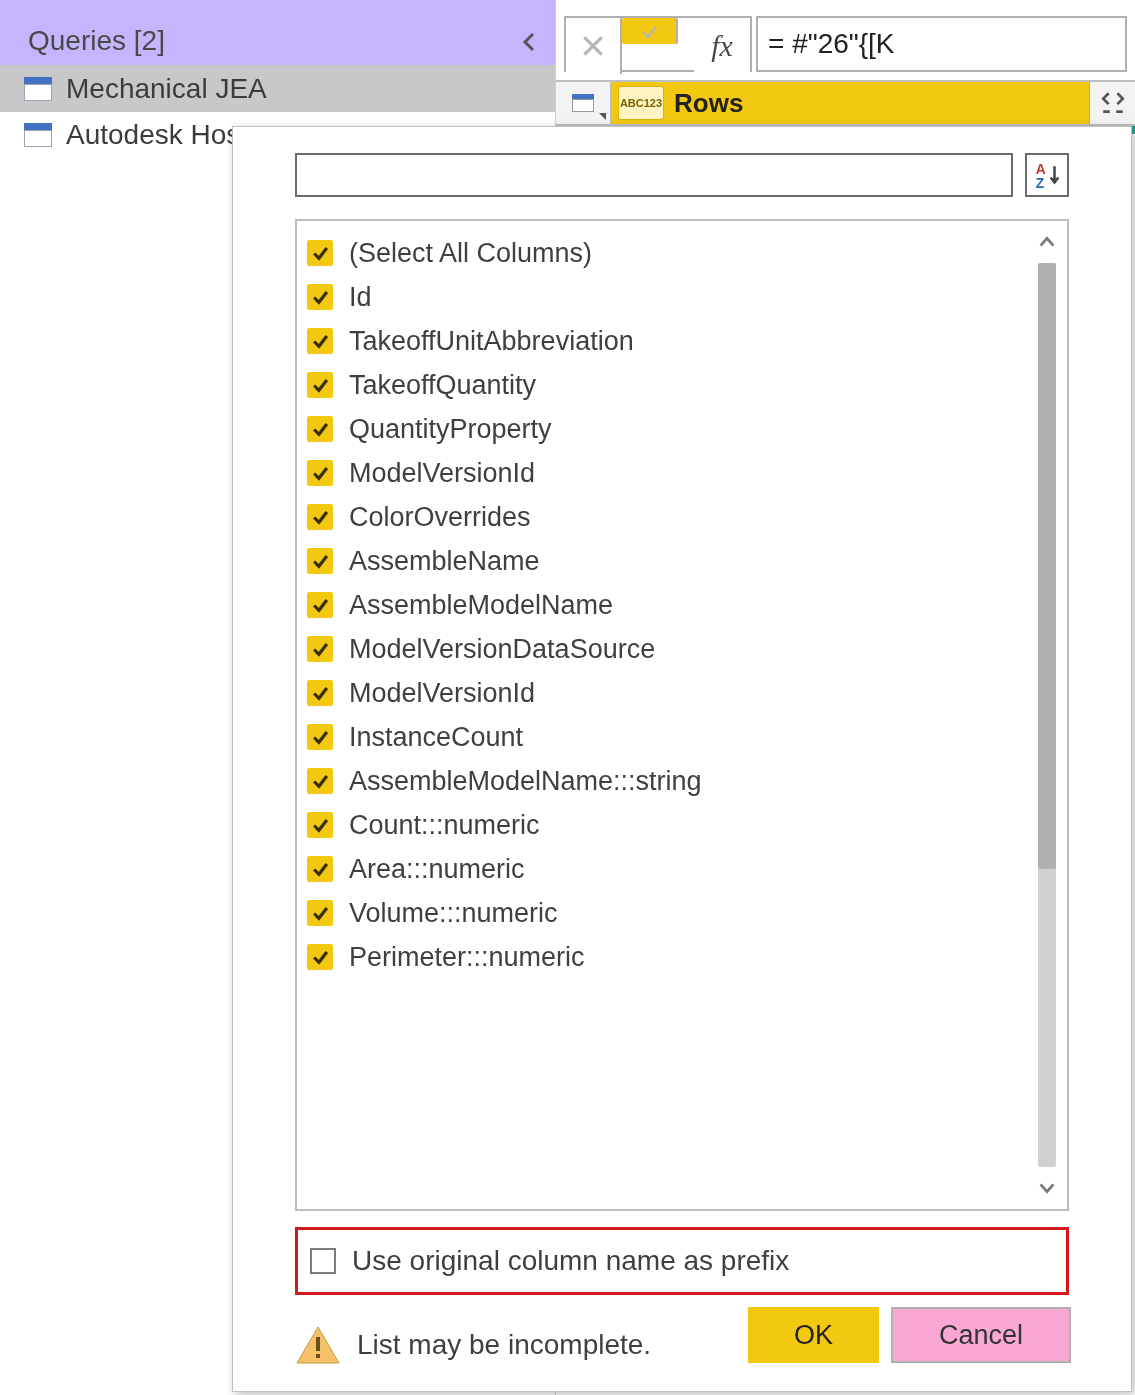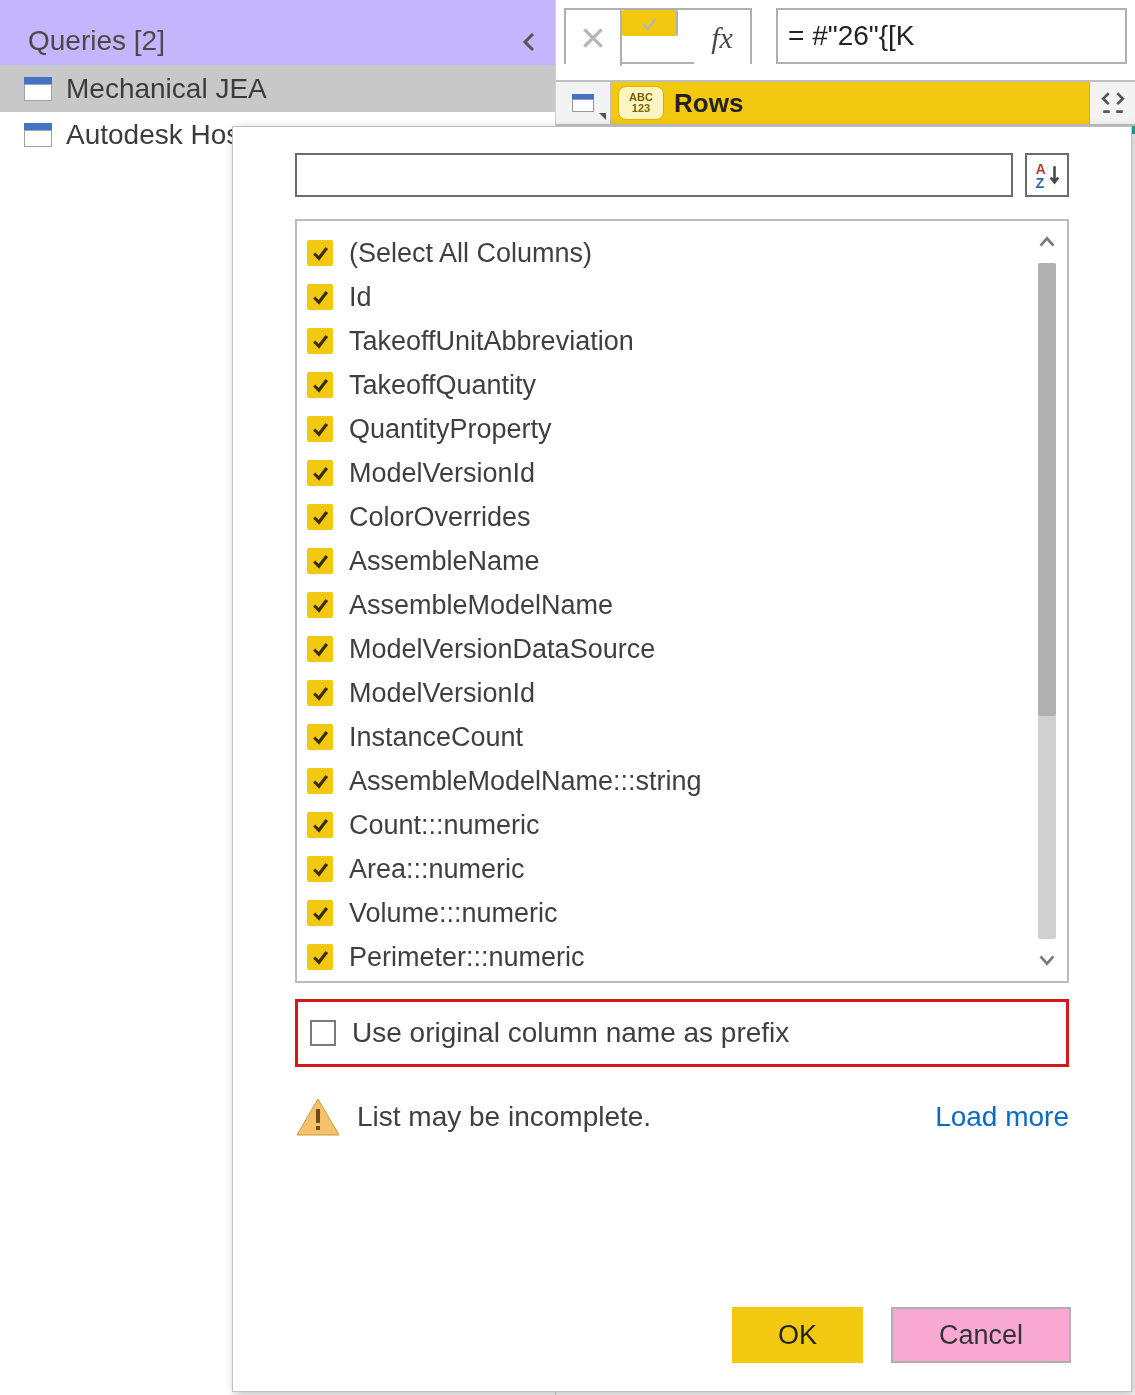--- a/index.html
+++ b/index.html
@@ -33,22 +33,22 @@
     content:""; position:absolute; left:0; right:0; top:0; height:7px;
     background:#4472c4;
   }
   .table-icon::after {
     content:""; position:absolute; left:0; right:0; top:7px; bottom:0;
     border:1px solid #9aa3b5; background:#fff;
   }
 
   
   .right-top {
-    position:absolute; left:556px; top:0; right:0;
-    padding:8px; display:flex; gap:24px;
+    position:absolute; left:556px; top:8px; right:0;
+    padding:8px; display:flex; gap:4px;
   }
   .btn-box {
     height:56px; border:2px solid #b0b0b0; background:#fff;
     display:flex; align-items:center; justify-content:center;
     color:#949494; font-size:30px;
   }
   .btn-box.x { width:56px; }
   .btn-box.chk { width:56px; }
   .btn-box.fx { width:56px; font-style:italic; font-family:Georgia,serif; font-size:30px; color:#4a4a4a; }
   .btn-group { display:flex; border:2px solid #b0b0b0; height:56px; }
@@ -82,22 +82,22 @@
   }
   .sel-box .tri {
     position:absolute; right:4px; bottom:4px;
     width:0; height:0; border-left:7px solid transparent; border-top:7px solid #555;
   }
   .col-header {
     flex:1; height:100%; background:#f2c811; display:flex; align-items:center;
     padding-left:6px; font-size:26px; font-weight:600; color:#222;
   }
   .col-type {
-    width:46px; height:34px; background:#fff4c2; border-radius:8px;
-    display:flex; flex-direction:column; align-items:center; justify-content:center;
+    width:46px; height:34px; background:#fff4c2; border-radius:3px;
+    display:flex; align-items:center; justify-content:center;
     margin-right:10px; font-size:11px; font-weight:700; line-height:1; color:#7a6200;
     border:1px solid #d8b400;
   }
   .expand-btn {
     width:46px; height:100%; border-left:1px solid #d8b400;
     display:flex; align-items:center; justify-content:center; background:#f3f3f3;
   }
   .teal-strip {
     position:absolute; left:556px; right:0; top:126px; height:8px; background:#22a69a;
   }
@@ -113,21 +113,21 @@
   .search-input {
     flex:1; height:44px; border:2px solid #6b6b6b; background:#fff;
     font-size:22px; padding:0 10px;
   }
   .sort-btn {
     width:44px; height:44px; border:2px solid #6b6b6b; background:#fff;
     display:flex; align-items:center; justify-content:center;
   }
 
   .cols-box {
-    margin:0 44px; height:764px; border:2px solid #bcbcbc;
+    margin:0 44px; height:992px; border:2px solid #bcbcbc;
     position:relative;
     padding-left:35px;
   }
   .cols-inner {
     position:absolute; left:0; top:0; bottom:0; right:40px;
     overflow:hidden; padding:10px 4px 4px 10px;
   }
   .col-item {
     display:flex; align-items:center; height:44px;
     font-size:27px; color:#3f3f3f;
@@ -158,21 +158,21 @@
 
   .warn-row {
     margin:30px 44px 0 44px; display:flex; align-items:center;
     font-size:28px; color:#3f3f3f;
   }
   .warn-icon { width:46px; height:40px; margin-right:16px; }
   .warn-row .spacer { flex:1; }
   .load-link { color:#0a6bc2; font-size:28px; }
 
   .btn-row {
-    position:absolute; right:60px; bottom:28px; display:flex; gap:28px;
+    position:absolute; right:60px; bottom:28px; display:flex; gap:12px;
   }
   .btn {
     height:56px; padding:0 46px; font-size:27px;
     display:flex; align-items:center; justify-content:center;
     cursor:pointer;
   }
   .btn.ok { background:#f2c811; color:#222; }
   .btn.cancel { background:#f9a8d4; border:2px solid #b0b0b0; color:#333; }
 </style>
 </head>

